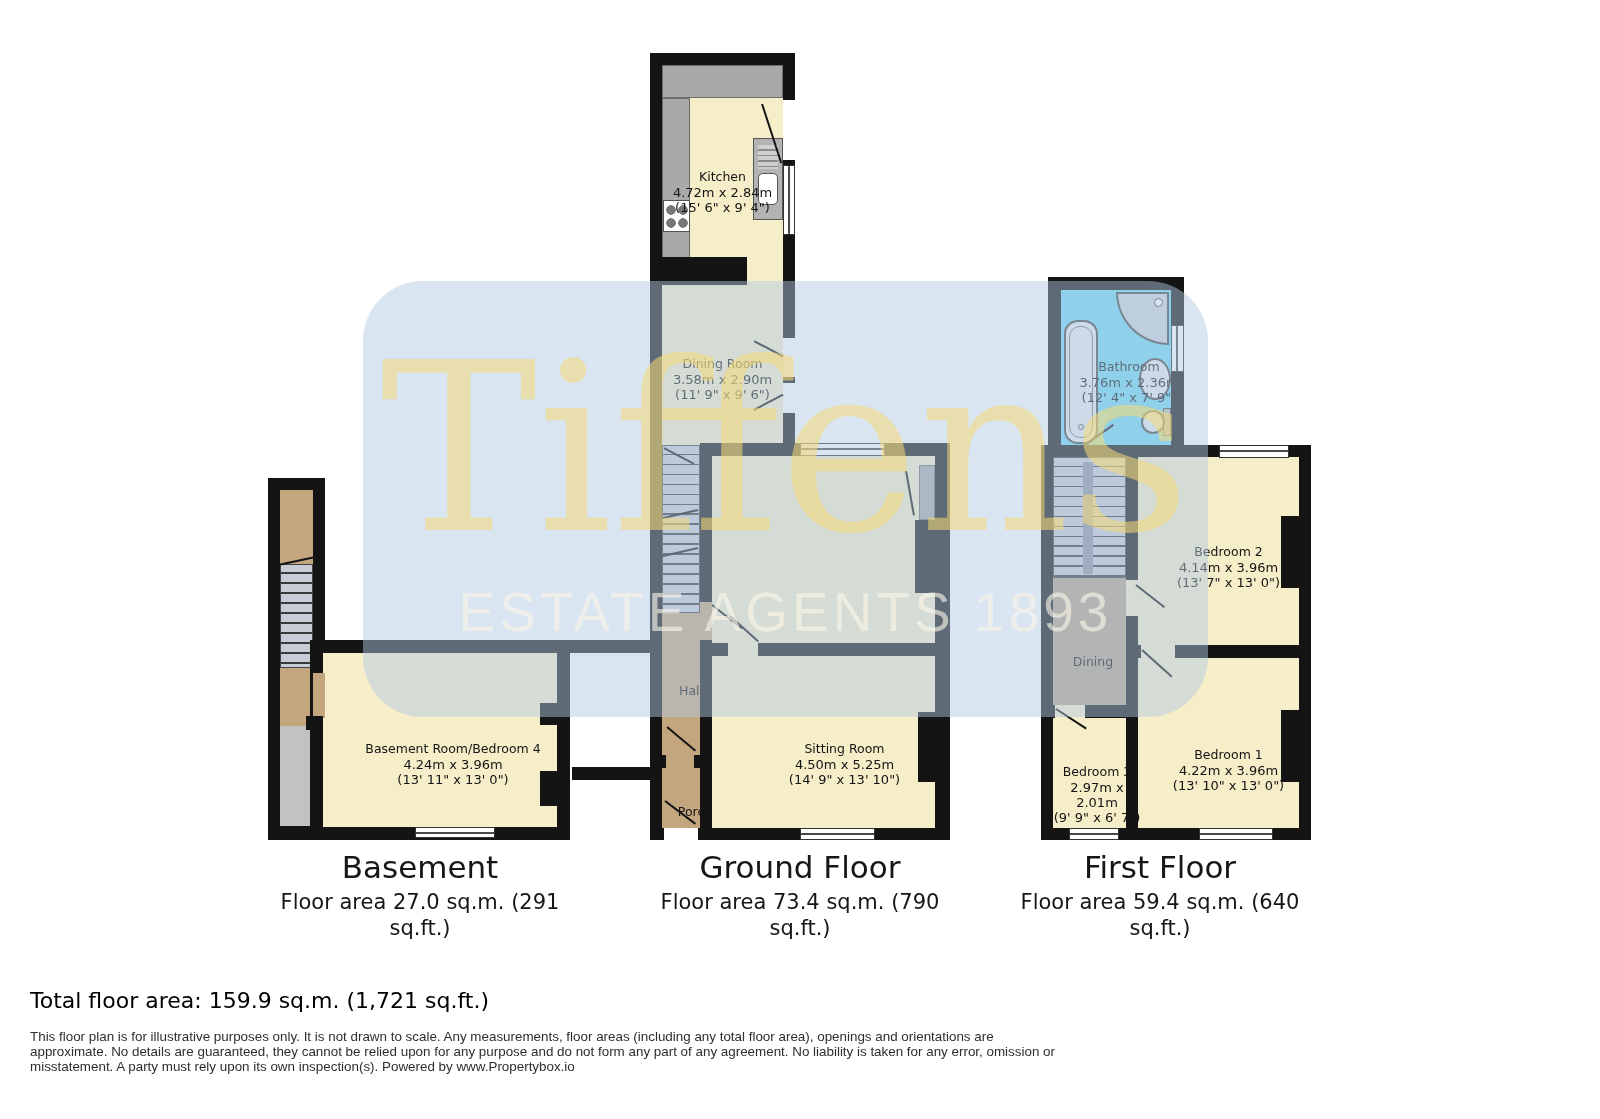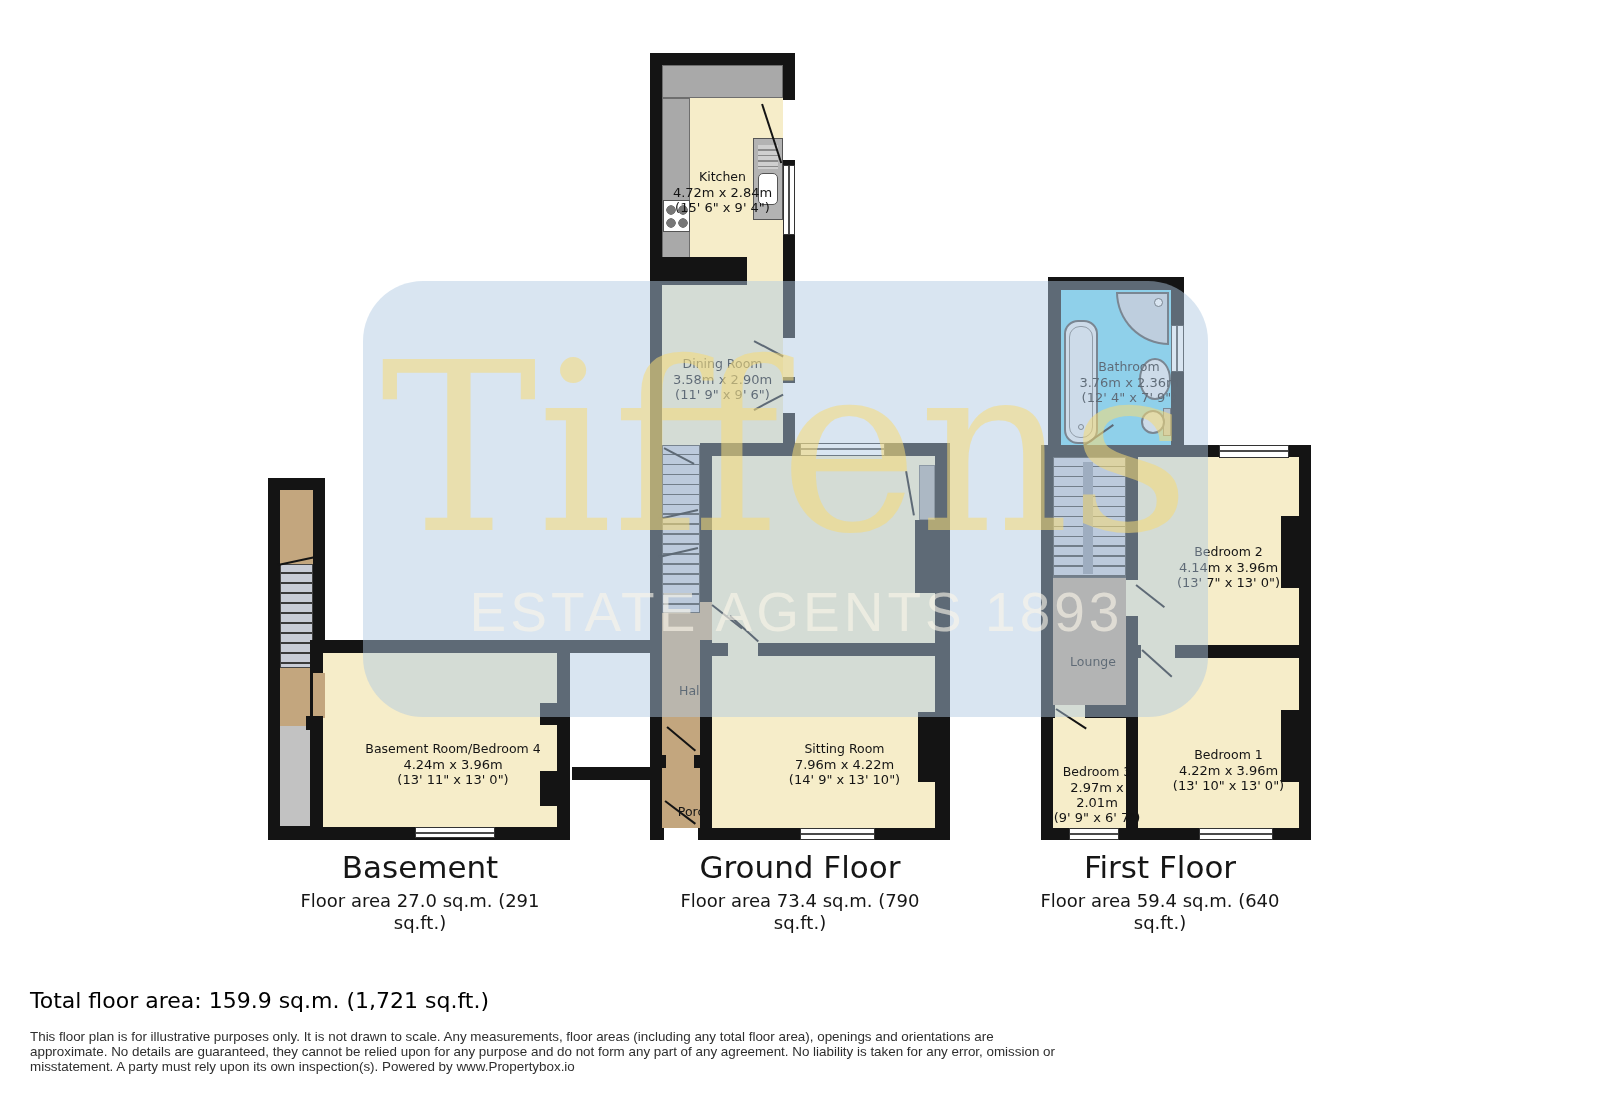--- a/index.html
+++ b/index.html
@@ -10,25 +10,25 @@
   .fill{position:absolute;}
   .counter{position:absolute;background:#a9a9a9;box-shadow:inset 0 0 0 1px #6e6e6e;}
   .stairs{position:absolute;background:repeating-linear-gradient(to bottom,#c8ccd6 0 8.5px,#3a3a3a 8.5px 10px);box-shadow:inset 0 0 0 1px #444;}
   .winh{position:absolute;background:linear-gradient(to bottom,#ffffff 0 4px,#4a4a4a 4px 6px,#ffffff 6px);border:1px solid #333;box-sizing:border-box;}
   .winv{position:absolute;background:linear-gradient(to right,#ffffff 0 4px,#4a4a4a 4px 6px,#ffffff 6px);border:1px solid #333;box-sizing:border-box;}
   .dl{position:absolute;height:2.2px;background:#141414;transform-origin:0 50%;}
   .lbl{position:absolute;text-align:center;color:#141414;}
   .rn{font-size:12.5px;line-height:17px;}
   .rd{font-size:13px;line-height:15px;}
   .ftitle{position:absolute;text-align:center;font-size:31px;color:#161616;}
-  .farea{position:absolute;text-align:center;font-size:18px;line-height:1.22;color:#161616;white-space:pre-line;}
+  .farea{position:absolute;text-align:center;font-size:21px;line-height:1.22;color:#161616;white-space:pre-line;}
   .fix{position:absolute;box-sizing:border-box;}
   #wm-rect{position:absolute;left:363px;top:281px;width:845px;height:436px;background:rgba(175,200,226,0.48);border-radius:60px;pointer-events:none;}
   #wm-name{position:absolute;left:363px;top:296px;width:845px;text-align:center;font-family:"DejaVu Serif","Liberation Serif",serif;font-size:235px;line-height:1.3;color:rgba(246,219,118,0.55);pointer-events:none;}
-  #wm-tag{position:absolute;left:363px;top:580px;width:845px;text-align:center;font-family:"Liberation Sans",sans-serif;font-size:55px;letter-spacing:4px;color:rgba(250,246,232,0.62);pointer-events:none;margin-left:11px;}
+  #wm-tag{position:absolute;left:363px;top:580px;width:845px;text-align:center;font-family:"Liberation Sans",sans-serif;font-size:55px;letter-spacing:4px;color:rgba(250,246,232,0.62);pointer-events:none;}
   #total{position:absolute;left:30px;top:988px;font-size:22px;color:#000;}
   #disclaimer{position:absolute;left:30px;top:1029px;width:1120px;font-size:13.4px;line-height:15.2px;color:#2e2e2e;white-space:pre-line;font-family:"Liberation Sans",sans-serif;}
 </style>
 </head>
 <body>
 
 <div class="abs" style="left:268px;top:478px;width:302px;height:362px;">
   <div class="wall" style="left:0;top:0;width:57px;height:362px;"></div>
   <div class="fill" style="left:12px;top:12px;width:33px;height:74px;background:#c3a67e;"></div>
   <div class="stairs" style="left:12px;top:86px;width:33px;height:104px;"></div>
@@ -108,21 +108,21 @@
   <div class="fill" style="left:50px;top:549px;width:12px;height:38px;background:#c3a67e;"></div>
   <div class="dl" style="left:62px;top:551px;width:38px;transform:rotate(38deg);"></div>
   <div class="winh" style="left:150px;top:390px;width:85px;height:13px;"></div>
   <div class="counter" style="left:269px;top:412px;width:16px;height:55px;background:#a9a9a9;"></div>
   <div class="dl" style="left:256px;top:417px;width:45px;transform:rotate(80deg);"></div>
   <div class="wall" style="left:265px;top:467px;width:35px;height:73px;"></div>
   <div class="wall" style="left:268px;top:659px;width:32px;height:70px;"></div>
   <div class="winh" style="left:150px;top:775px;width:75px;height:12px;"></div>
   <div class="lbl" style="left:83px;top:687px;width:223px;">
     <div class="rn">Sitting Room</div>
-    <div class="rd">7.96m x 4.22m</div>
+    <div class="rd">4.50m x 5.25m</div>
     <div class="rd">(14' 9" x 13' 10")</div>
   </div>
 </div>
 
 <div class="abs" style="left:1030px;top:272px;width:270px;height:568px;margin-left:11px;">
 
   <div class="wall" style="left:7px;top:5px;width:136px;height:183px;"></div>
   <div class="fill" style="left:20px;top:18px;width:110px;height:157px;background:#72d6f2;"></div>
   <div class="fix" style="left:75px;top:20px;width:53px;height:53px;background:#ccd4da;border:2px solid #4a4a4a;border-radius:0 0 0 100%;"></div>
   <div class="fix" style="left:113px;top:26px;width:9px;height:9px;background:#fff;border:1.5px solid #4a4a4a;border-radius:50%;"></div>
@@ -138,21 +138,21 @@
   <div class="lbl" style="left:20px;top:86px;width:136px;">
     <div class="rn">Bathroom</div>
     <div class="rd">3.76m x 2.36m</div>
     <div class="rd">(12' 4" x 7' 9")</div>
   </div>
 
   <div class="wall" style="left:0;top:173px;width:270px;height:395px;"></div>
   <div class="stairs" style="left:12px;top:185px;width:73px;height:121px;"></div>
   <div class="fill" style="left:42px;top:190px;width:10px;height:112px;background:#8f95a1;"></div>
   <div class="fill" style="left:12px;top:306px;width:73px;height:127px;background:#b7a28a;"></div>
-  <div class="lbl rn" style="left:12px;top:381px;width:80px;">Lounge</div>
+  <div class="lbl rn" style="left:12px;top:381px;width:80px;">Dining</div>
   <div class="wall" style="left:85px;top:185px;width:12px;height:371px;"></div>
   <div class="fill" style="left:97px;top:185px;width:161px;height:188px;background:#f6edc9;"></div>
   <div class="wall" style="left:85px;top:373px;width:173px;height:13px;"></div>
   <div class="fill" style="left:97px;top:386px;width:161px;height:170px;background:#f6edc9;"></div>
   <div class="wall" style="left:0;top:433px;width:85px;height:13px;"></div>
   <div class="fill" style="left:12px;top:446px;width:73px;height:110px;background:#f6edc9;"></div>
   <div class="winh" style="left:178px;top:173px;width:70px;height:13px;"></div>
   <div class="winh" style="left:158px;top:556px;width:74px;height:12px;"></div>
   <div class="winh" style="left:28px;top:556px;width:50px;height:12px;"></div>
   <div class="wall" style="left:240px;top:244px;width:18px;height:72px;"></div>

